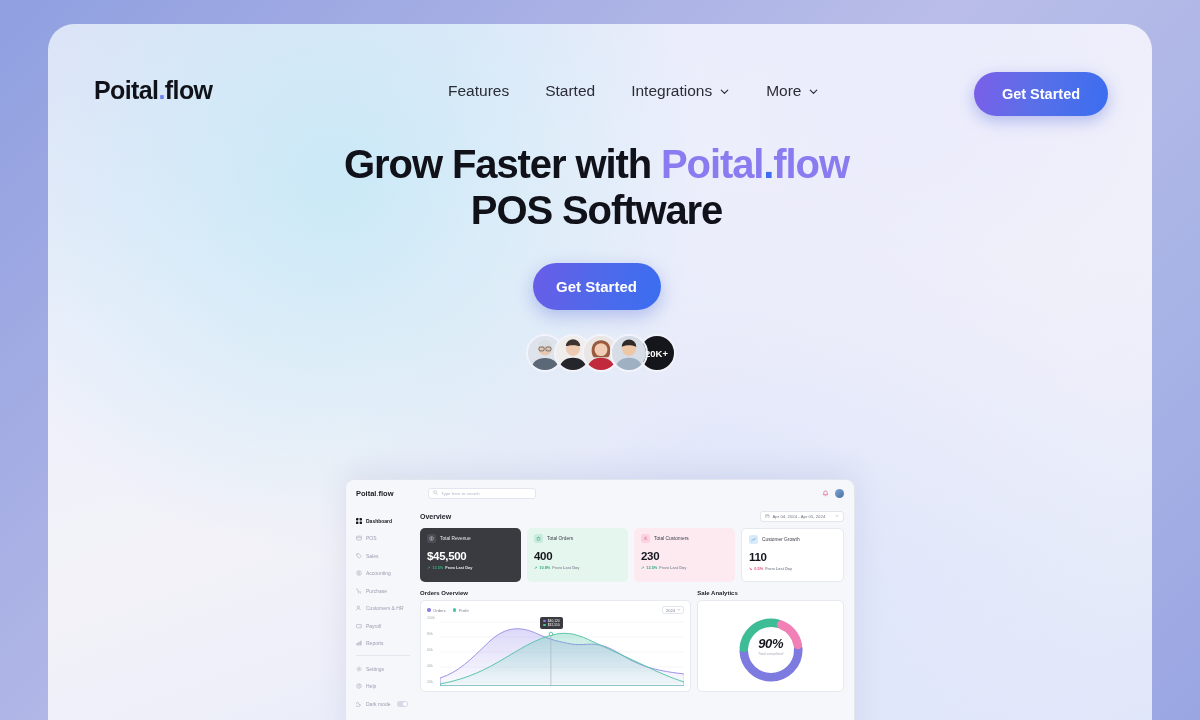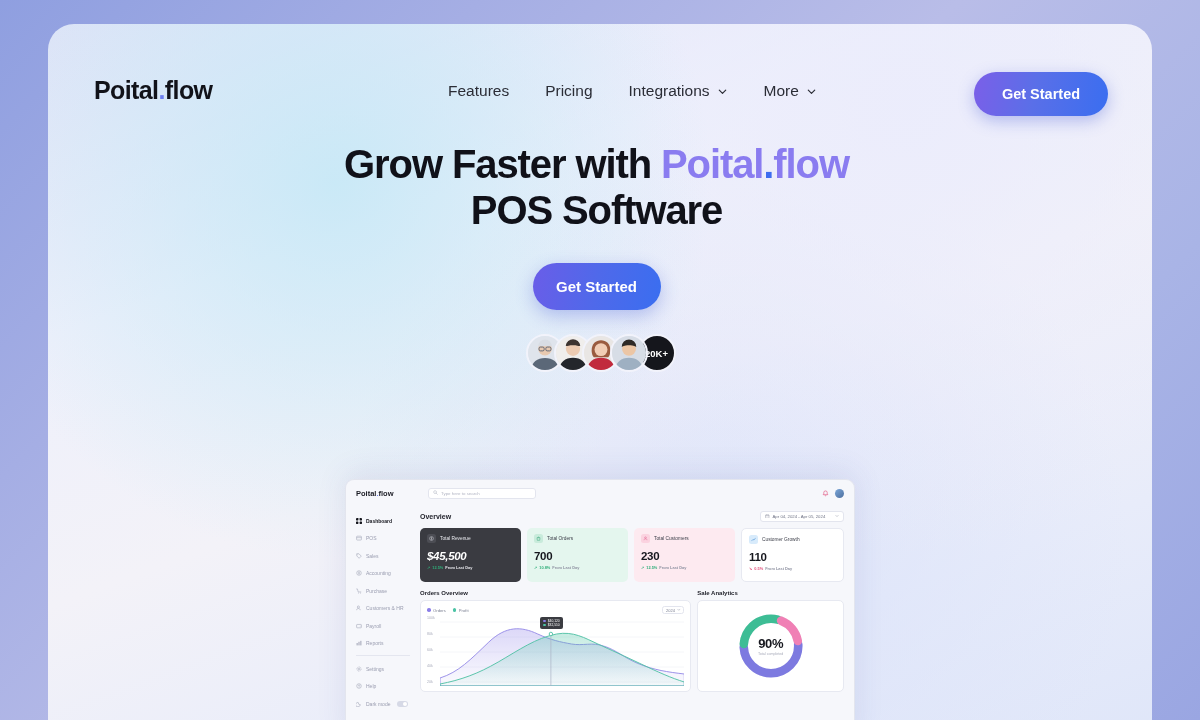--- a/index.html
+++ b/index.html
@@ -202,21 +202,21 @@
     font-size: 5px;
   }
   .stat.dark .stat-ico { background: #4c4d54; color: #cfd0d8; }
   .stat.mint .stat-ico { background: #c8ebdb; color: #3aa77d; }
   .stat.pink .stat-ico { background: #fbd3e0; color: #e0608f; }
   .stat.blue .stat-ico { background: #d8ebfb; color: #4e92d6; }
   .stat-label { font-size: 4.8px; font-weight: 500; }
   .stat.dark .stat-label { color: #e8e9ee; }
   .stat.mint .stat-label, .stat.pink .stat-label, .stat.blue .stat-label { color: #3c3e49; }
   .stat-value { font-size: 11.5px; font-weight: 700; letter-spacing: -0.3px; }
-  .stat.dark .stat-value { color: #fff; font-style: italic; }
+  .stat.dark .stat-value { color: #fff; }
   .stat.mint .stat-value, .stat.pink .stat-value, .stat.blue .stat-value { color: #15161d; }
   .stat-delta { margin-top: 3px; display: flex; align-items: center; gap: 2px; font-size: 3.9px; }
   .delta-up { color: #2fae79; font-weight: 700; }
   .delta-down { color: #e2527d; font-weight: 700; }
   .delta-text { font-weight: 600; }
   .stat.dark .delta-text { color: #e8e9ee; }
   .stat.mint .delta-text, .stat.pink .delta-text, .stat.blue .delta-text { color: #8e91a1; }
 
   .panels { display: flex; gap: 6px; margin-top: 8px; }
   .panel-orders { flex: 1.85; }
@@ -243,22 +243,23 @@
   }
   .tooltip {
     position: absolute; left: 44%; top: 1px;
     background: #3a3b41; border-radius: 2px; padding: 2px 3px;
     font-size: 3.3px; color: #fff; z-index: 3;
   }
   .tooltip .t-row { display:flex; align-items:center; gap:2px; }
   .tooltip .sw { width:2.5px; height:2.5px; border-radius:50%; }
 
   .donut-wrap {
-    display:flex; align-items:center; justify-content:center; height: 100%;
+    display:flex; align-items:flex-end; justify-content:center; height: 100%;
     position: relative;
+    font-style: italic;
   }
   .donut-center {
     position: absolute; text-align: center; top: 50%; left: 50%;
     transform: translate(-50%,-50%);
   }
   .donut-pct { font-size: 13px; font-weight: 700; color: #15161d; letter-spacing: -0.4px; }
   .donut-sub { font-size: 3.6px; color: #a9acbb; margin-top: 1px; }
 </style>
 </head>
 <body>
@@ -269,21 +270,21 @@
 
     <div class="logo">
       <span>Poital</span><span class="dot">.</span><span>flow</span>
     </div>
 
     <nav class="nav">
       <div class="nav-item">
         <span>Features</span>
       </div>
       <div class="nav-item">
-        <span>Pricing</span>
+        <span>Started</span>
       </div>
       <div class="nav-item">
         <span>Integrations</span>
         <span class="chev">
           <svg width="11" height="11" viewBox="0 0 12 12">
               <path d="M2.5 4.5 L6 8 L9.5 4.5" fill="none" stroke="#2b2d36" stroke-width="1.3" stroke-linecap="round" stroke-linejoin="round"></path>
             </svg>
         </span>
       </div>
       <div class="nav-item">
@@ -530,21 +531,21 @@
           <div class="stat mint">
             <div class="stat-head">
               <span class="stat-ico">
                 <svg width="5" height="5" viewBox="0 0 10 10">
                     <path d="M2 3.4h6l-.6 5.2H2.6z" fill="none" stroke="currentColor" stroke-width="1"></path>
                     <path d="M3.6 3.4a1.4 1.4 0 012.8 0" fill="none" stroke="currentColor" stroke-width="1"></path>
                   </svg>
               </span>
               <span class="stat-label">Total Orders</span>
             </div>
-            <div class="stat-value">700</div>
+            <div class="stat-value">400</div>
             <div class="stat-delta">
               <span class="delta-up">↗</span>
               <span class="delta-up">10.8%</span>
               <span class="delta-text">From Last Day</span>
             </div>
           </div>
 
           <div class="stat pink">
             <div class="stat-head">
               <span class="stat-ico">

